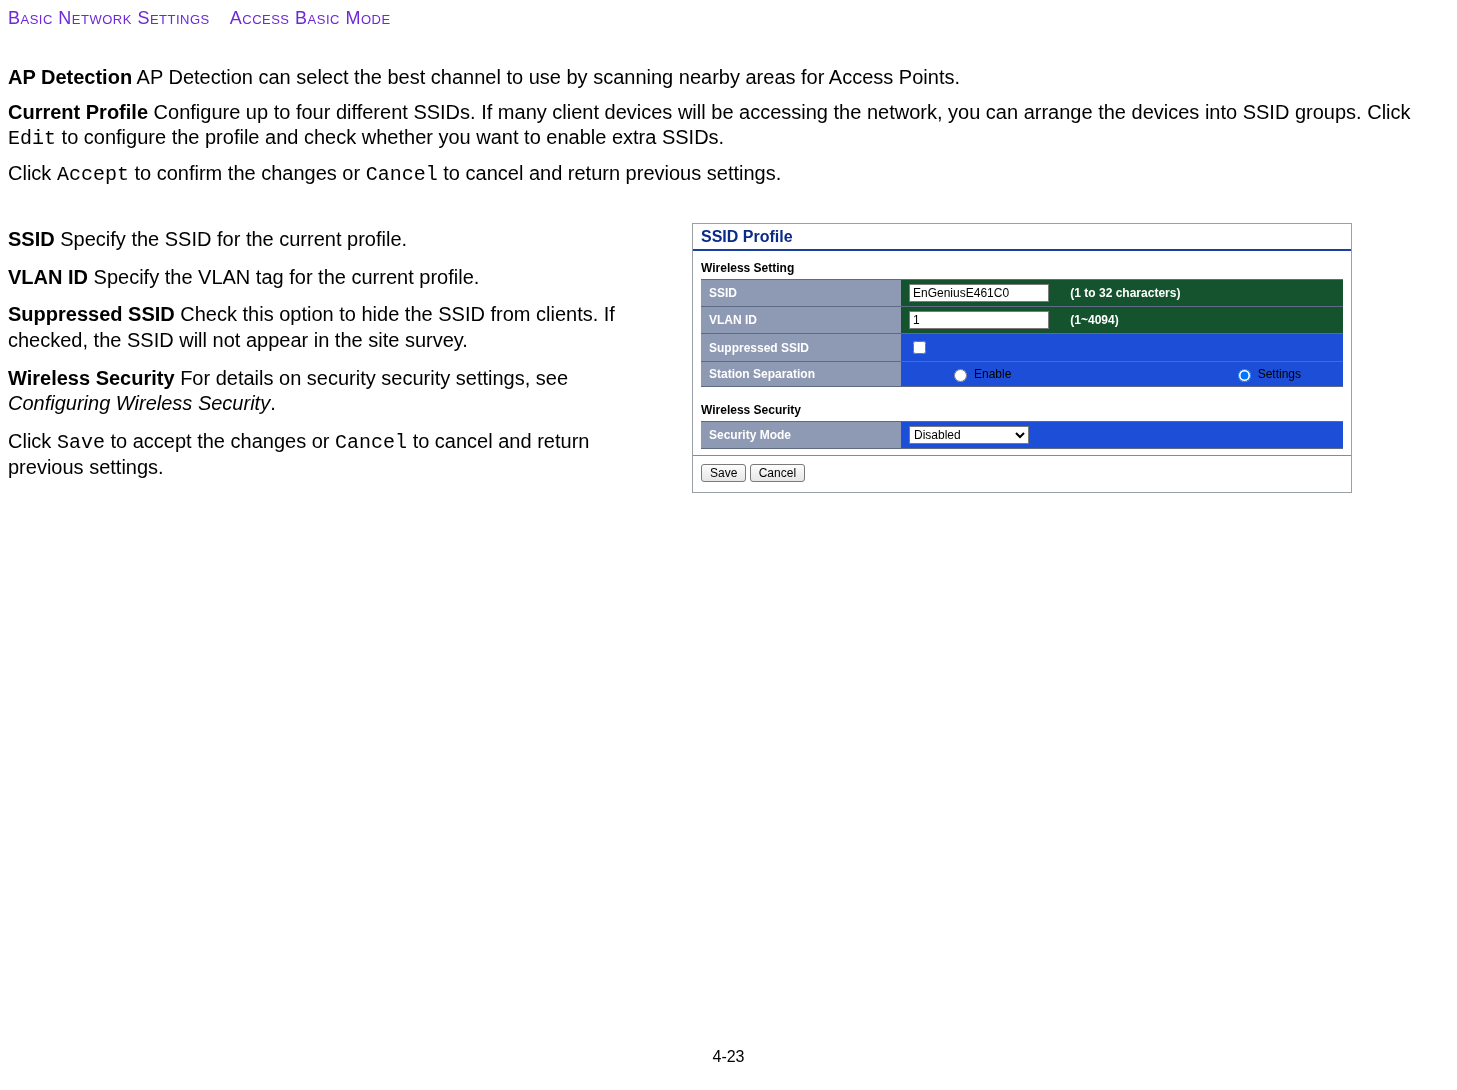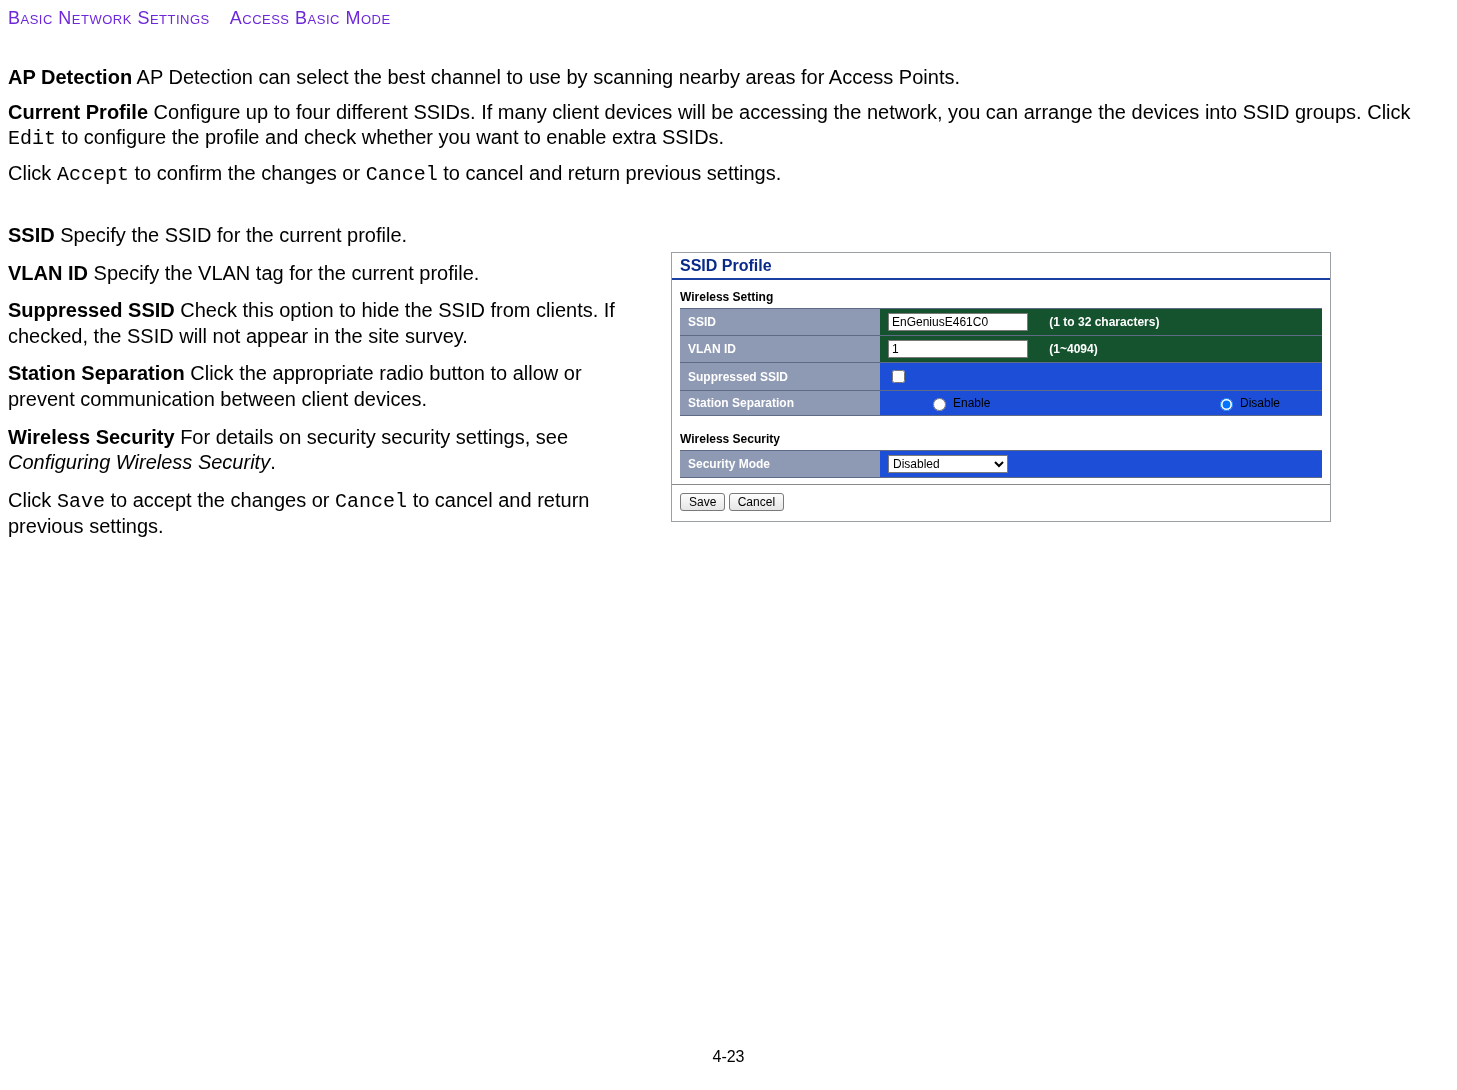--- a/index.html
+++ b/index.html
@@ -22,35 +22,35 @@
     margin-bottom: 36px;
     gap: 20px;
   }
   .body-text p { margin: 0 0 10px 0; line-height: 1.25; }
   .bold { font-weight: bold; }
   .mono { font-family: "Courier New", monospace; font-size: 20px; }
   .italic { font-style: italic; }
 
   .columns {
     display: flex;
-    align-items: center;
+    align-items: flex-end;
     margin-top: 36px;
-    gap: 23px;
   }
   .left-col { width: 640px; padding-right: 12px; }
   .left-col p { margin: 0 0 12px 0; line-height: 1.28; }
 
   
   .shot {
     width: 660px;
     border: 1px solid #9aa0a6;
     background: #fff;
     font-family: Tahoma, Arial, sans-serif;
     font-size: 12px;
     color: #000;
+    margin-left: 44px;
   }
   .shot-title {
     font-family: Arial, sans-serif;
     font-weight: bold;
     color: #0a2a8a;
     font-size: 16px;
     padding: 4px 8px 3px 8px;
     border-bottom: 2px solid #1b3fa0;
     background: #fff;
   }
@@ -152,23 +152,20 @@
 <div class="columns">
   <div class="left-col">
     <p>
       <span class="bold">SSID</span><span>  Specify the SSID for the current profile.</span>
     </p>
     <p>
       <span class="bold">VLAN ID</span><span>  Specify the VLAN tag for the current profile.</span>
     </p>
     <p>
       <span class="bold">Suppressed SSID</span><span>  Check this option to hide the SSID from clients. If checked, the SSID will not appear in the site survey.</span>
-    </p>
-    <p>
-      <span class="bold">Station Separation</span><span>  Click the appropriate radio button to allow or prevent communication between client devices.</span>
     </p>
     <p>
       <span class="bold">Wireless Security</span><span>  For details on security security settings, see </span><span class="italic">Configuring Wireless Security</span><span>.</span>
     </p>
     <p>
       <span>Click </span><span class="mono">Save</span><span> to accept the changes or </span><span class="mono">Cancel</span><span> to cancel and return previous settings.</span>
     </p>
   </div>
 
   <div class="shot">
@@ -202,21 +199,21 @@
         <td class="cfg-val light">
           <div class="radio-row">
             <span style="width:40px"></span>
             <span class="opt">
               <input type="radio" name="sep" style="">
               <label>Enable</label>
             </span>
             <span class="gap"></span>
             <span class="opt">
               <input type="radio" name="sep" checked="" style="">
-              <label>Disable</label>
+              <label>Settings</label>
             </span>
             <span style="width:30px"></span>
           </div>
         </td>
       </tr>
     </tbody>
       </table>
 
     <div class="section-label">Wireless Security</div>
     <table class="cfg-table">

